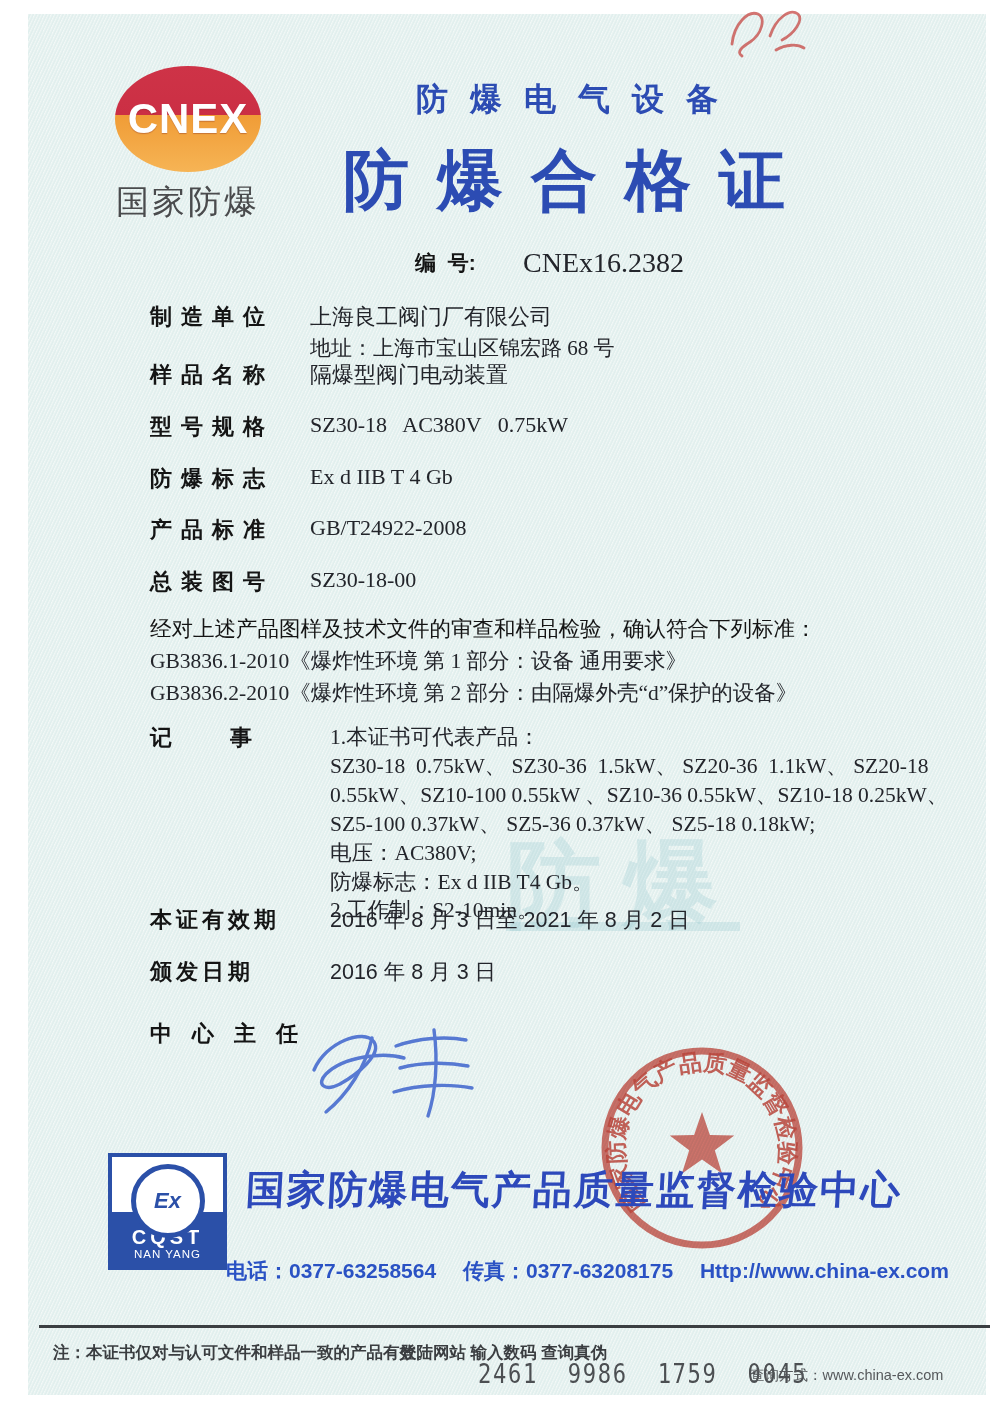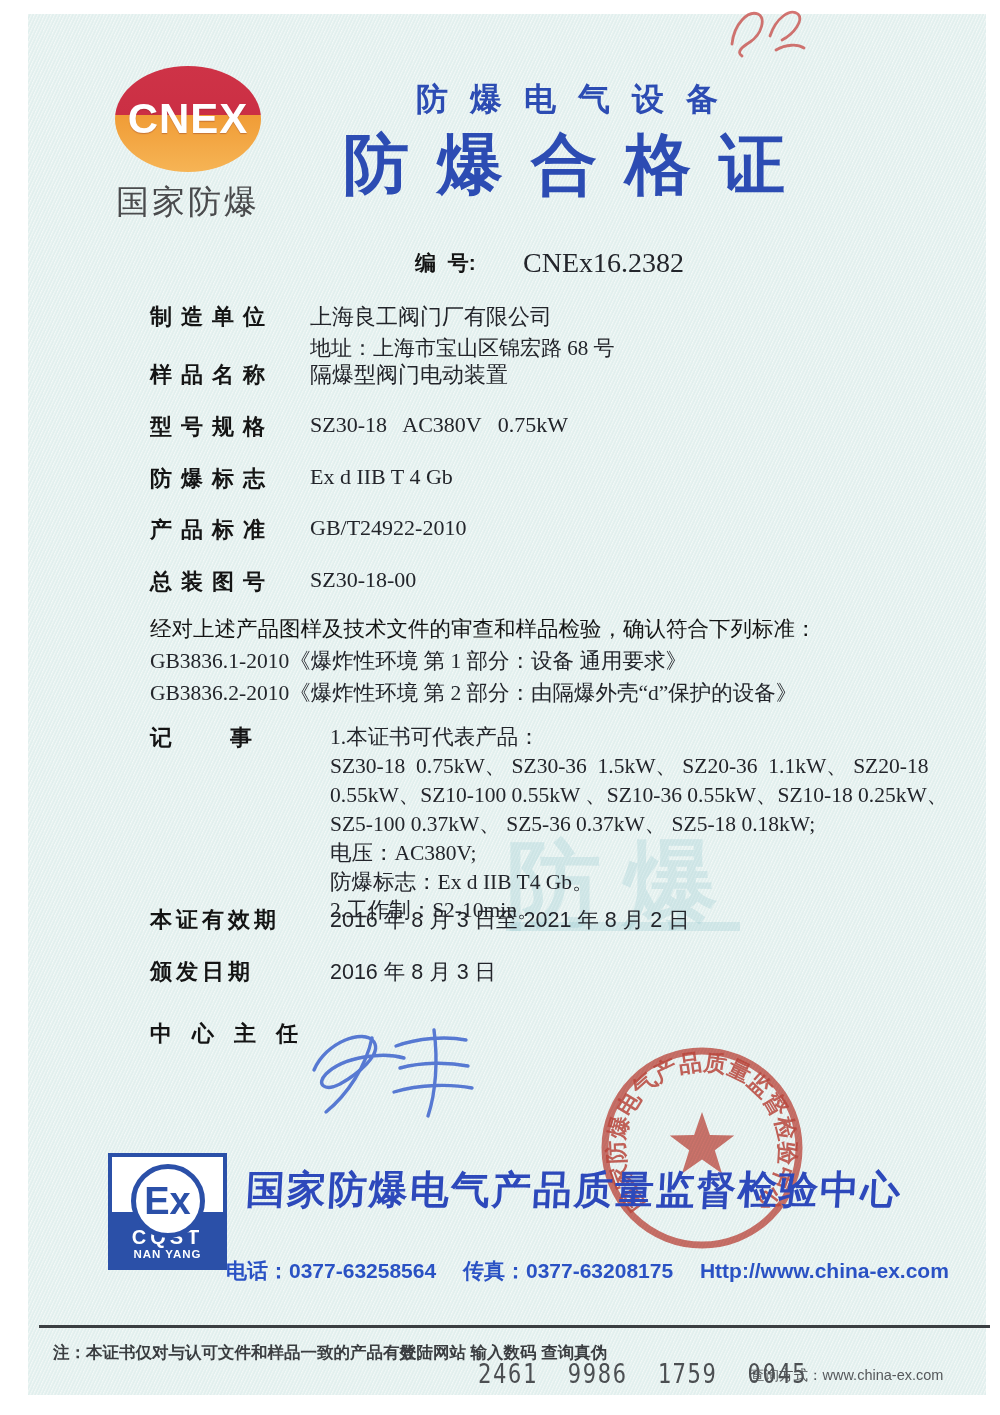--- a/index.html
+++ b/index.html
@@ -22,21 +22,21 @@
     left:87px;top:52px;width:146px;height:106px;border-radius:50%;
     background:linear-gradient(180deg,#ce3347 0%,#cb2f44 46%,#f09c36 46%,#f6b455 100%);
     display:flex;align-items:center;justify-content:center;
   }
   .cnex-text{color:#fff;font-weight:bold;font-size:42px;letter-spacing:1px;
     font-family:"Liberation Sans",sans-serif;text-shadow:0 1px 1px rgba(120,30,30,.35);}
   .cnex-caption{left:74px;top:166px;width:172px;text-align:center;font-size:33px;
     color:#4a4b4d;letter-spacing:3px;}
   .subtitle{left:250px;top:64px;width:600px;text-align:center;font-size:32px;
     font-weight:bold;color:#2c4cb3;letter-spacing:22px;}
-  .title{left:230px;top:106px;width:640px;text-align:center;font-size:66px;
+  .title{left:230px;top:122px;width:640px;text-align:center;font-size:66px;
     font-weight:900;color:#2c4cb3;letter-spacing:28px;}
   .certno-label{left:387px;top:235px;font-size:21px;font-weight:600;color:#141414;}
   .certno-value{left:495px;top:233px;font-size:28px;color:#23252b;
     font-family:"Liberation Serif",serif;}
 
   
   .flabel{left:122px;font-size:22px;font-weight:600;color:#141414;letter-spacing:9px;}
   .fvalue{left:282px;font-size:22px;color:#22242a;font-family:"Liberation Serif",serif;}
 
   
@@ -54,25 +54,25 @@
   
   .stamp{left:564px;top:1022px;mix-blend-mode:multiply;}
 
   
   .badge{left:80px;top:1139px;width:119px;height:117px;border:4px solid #2b50a8;
     background:#fff;box-sizing:border-box;}
   .badge-bottom{position:absolute;left:0;right:0;bottom:0;height:54px;background:#2b50a8;
     display:flex;flex-direction:column;align-items:center;justify-content:flex-end;
     padding-bottom:5px;box-sizing:border-box;}
   .badge-cqst{color:#fff;font-size:20px;font-weight:bold;letter-spacing:4px;line-height:20px;}
-  .badge-ny{color:#fff;font-size:11.5px;font-weight:bold;letter-spacing:1px;line-height:14px;}
+  .badge-ny{color:#fff;font-size:11.5px;font-weight:normal;letter-spacing:1px;line-height:14px;}
   .badge-circle{position:absolute;top:7px;left:50%;transform:translateX(-50%);
     width:64px;height:64px;border-radius:50%;background:#fff;border:5px solid #2b50a8;
     display:flex;align-items:center;justify-content:center;z-index:2;}
-  .badge-ex{color:#2b50a8;font-size:38px;font-weight:bold;}
+  .badge-ex{color:#2b50a8;font-size:22px;font-weight:bold;font-style:italic;}
   .org-name{left:196px;top:1149px;width:700px;text-align:center;font-size:39px;
     font-weight:bold;color:#2d49bb;font-family:"Liberation Serif",serif;
     transform:skewX(-3deg);letter-spacing:2px;}
   .org-addr{left:172px;top:1207px;width:700px;text-align:center;font-size:21px;
     font-weight:bold;color:#2a52c4;}
   .org-contact{left:198px;top:1243px;width:700px;text-align:center;font-size:21px;
     font-weight:bold;color:#2a52c4;}
 
   
   .rule{left:11px;top:1311px;width:951px;height:2.5px;background:#3b3f42;}
@@ -109,21 +109,21 @@
   <div class="abs flabel" style="top:346px;">样品名称</div>
   <div class="abs fvalue" style="top:346px;">隔爆型阀门电动装置</div>
 
   <div class="abs flabel" style="top:398px;">型号规格</div>
   <div class="abs fvalue pre" style="top:398px;">SZ30-18   AC380V   0.75kW</div>
 
   <div class="abs flabel" style="top:450px;">防爆标志</div>
   <div class="abs fvalue" style="top:450px;">Ex d IIB T 4 Gb</div>
 
   <div class="abs flabel" style="top:501px;">产品标准</div>
-  <div class="abs fvalue" style="top:501px;">GB/T24922-2010</div>
+  <div class="abs fvalue" style="top:501px;">GB/T24922-2008</div>
 
   <div class="abs flabel" style="top:553px;">总装图号</div>
   <div class="abs fvalue" style="top:553px;">SZ30-18-00</div>
 
   <div class="abs para" style="top:600px;">经对上述产品图样及技术文件的审查和样品检验，确认符合下列标准：</div>
   <div class="abs stdline" style="top:632px;">GB3836.1-2010《爆炸性环境 第 1 部分：设备 通用要求》</div>
   <div class="abs stdline" style="top:664px;">GB3836.2-2010《爆炸性环境 第 2 部分：由隔爆外壳“d”保护的设备》</div>
 
   <div class="abs flabel" style="top:709px;letter-spacing:18px;">记　事</div>
   <div class="abs noteline pre" style="top:708px;">1.本证书可代表产品：</div>

